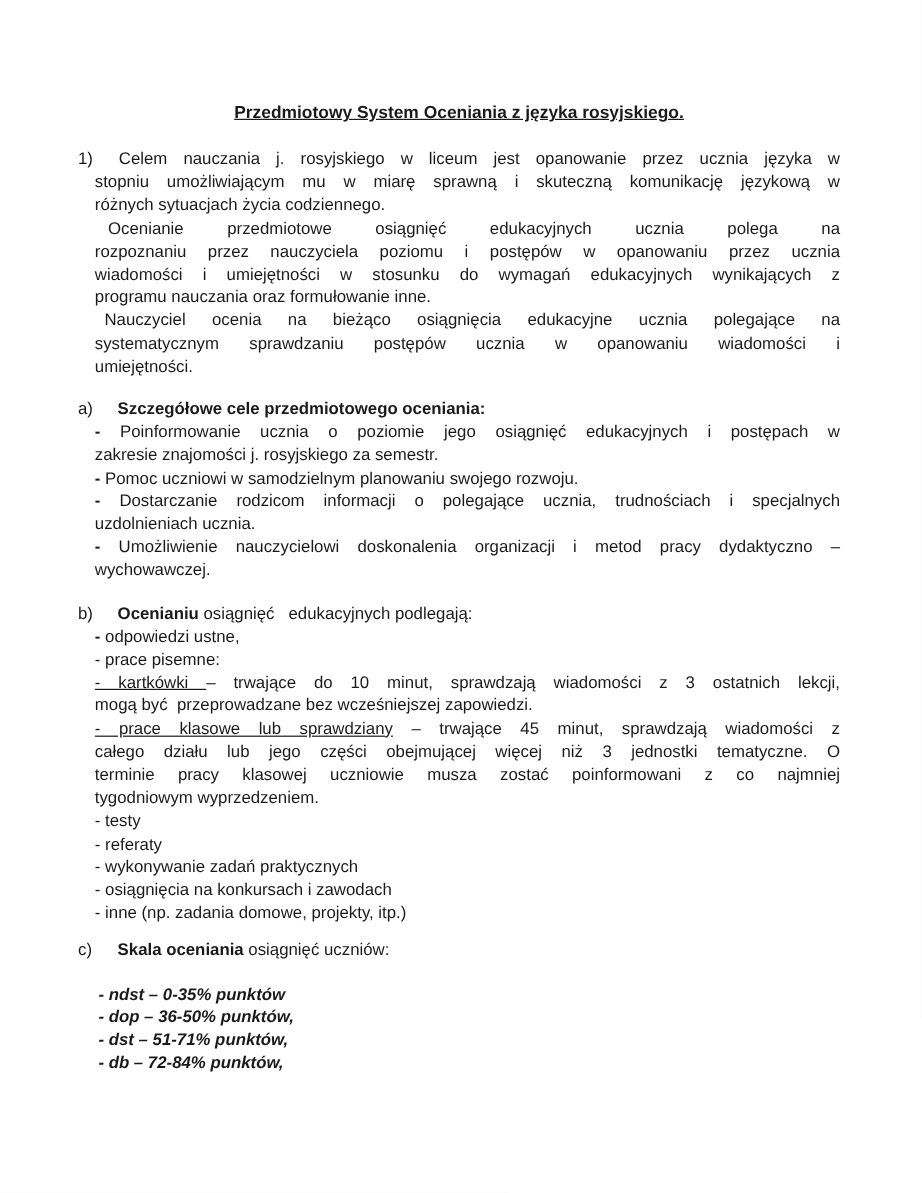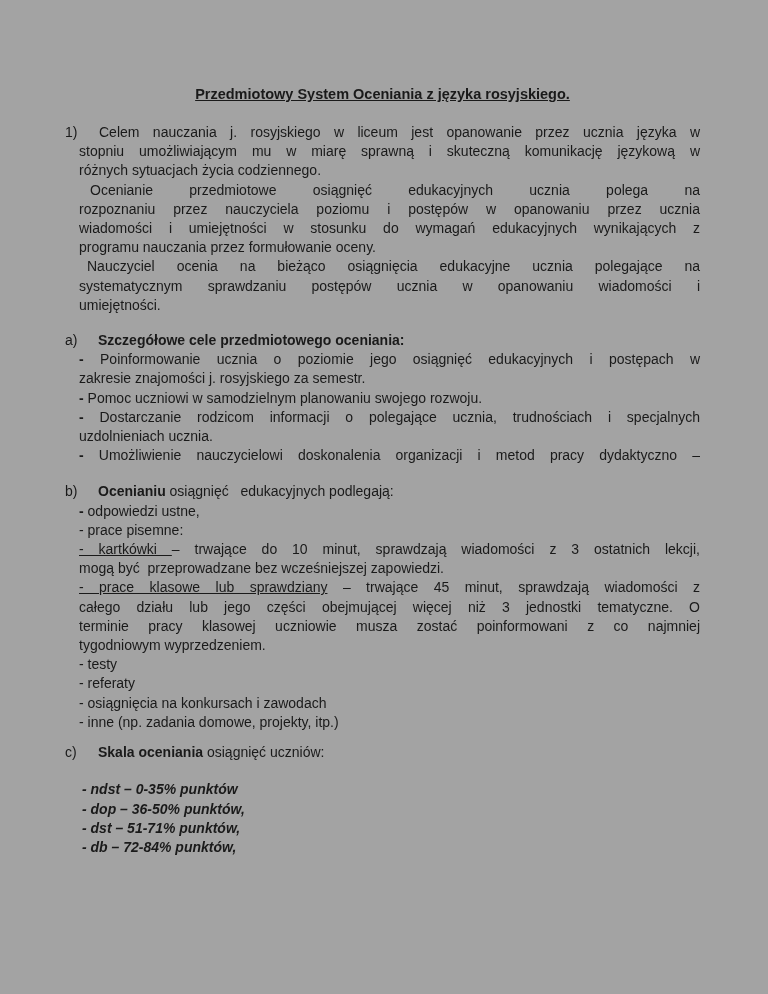--- a/index.html
+++ b/index.html
@@ -1,21 +1,21 @@
 <!DOCTYPE html>
 <html><head>
 <meta charset="utf-8">
 <style>
   html, body { margin: 0; padding: 0; }
   body { background: #e8e8e8; }
   .page {
     position: relative;
     width: 768px;
     height: 994px;
-    background: #a3a3a3;
+    background: #ffffff;
     font-family: "Liberation Sans", sans-serif;
     font-size: 14px;
     line-height: 19.2px;
     color: #1a1a1a;
     overflow: hidden;
   }
   .content {
     position: absolute;
     left: 65px;
     top: 84px;
@@ -53,50 +53,52 @@
     <div class="title">Przedmiotowy System Oceniania z języka rosyjskiego.</div>
 
     <div class="sect">
       <span class="lbl">1)</span>
       <div class="jl i20">Celem nauczania j. rosyjskiego w liceum jest opanowanie przez ucznia języka w</div>
       <div class="jl">stopniu umożliwiającym mu w miarę sprawną i skuteczną komunikację językową w</div>
       <div class="ln">różnych sytuacjach życia codziennego.</div>
       <div class="jl i11">Ocenianie przedmiotowe osiągnięć edukacyjnych ucznia polega na</div>
       <div class="jl">rozpoznaniu przez nauczyciela poziomu i postępów w opanowaniu przez ucznia</div>
       <div class="jl">wiadomości i umiejętności w stosunku do wymagań edukacyjnych wynikających z</div>
-      <div class="ln">programu nauczania przez formułowanie oceny.</div>
+      <div class="ln">programu nauczania oraz formułowanie inne.</div>
       <div class="jl i8">Nauczyciel ocenia na bieżąco osiągnięcia edukacyjne ucznia polegające na</div>
       <div class="jl">systematycznym sprawdzaniu postępów ucznia w opanowaniu wiadomości i</div>
       <div class="ln">umiejętności.</div>
     </div>
 
     <div class="sect mt-a">
       <span class="lbl">a)</span>
       <div class="ln i19 b">Szczegółowe cele przedmiotowego oceniania:</div>
       <div class="jl"><b>-</b><span> Poinformowanie ucznia o poziomie jego osiągnięć edukacyjnych i postępach w</span></div>
       <div class="ln">zakresie znajomości j. rosyjskiego za semestr.</div>
       <div class="ln"><b>-</b><span> Pomoc uczniowi w samodzielnym planowaniu swojego rozwoju.</span></div>
       <div class="jl"><b>-</b><span> Dostarczanie rodzicom informacji o polegające ucznia, trudnościach i specjalnych</span></div>
       <div class="ln">uzdolnieniach ucznia.</div>
       <div class="jl"><b>-</b><span> Umożliwienie nauczycielowi doskonalenia organizacji i metod pracy dydaktyczno –</span></div>
+      <div class="ln">wychowawczej.</div>
     </div>
 
     <div class="sect mt-b">
       <span class="lbl">b)</span>
       <div class="ln i19"><b>Ocenianiu</b><span> osiągnięć &nbsp; edukacyjnych podlegają:</span></div>
       <div class="ln"><b>-</b><span> odpowiedzi ustne,</span></div>
       <div class="ln">- prace pisemne:</div>
       <div class="jl"><u>- kartkówki </u><span>– trwające do 10 minut, sprawdzają wiadomości z 3 ostatnich lekcji,</span></div>
       <div class="ln">mogą być &nbsp;przeprowadzane bez wcześniejszej zapowiedzi.</div>
       <div class="jl"><u>- prace klasowe lub sprawdziany</u><span> – trwające 45 minut, sprawdzają wiadomości z</span></div>
       <div class="jl">całego działu lub jego części obejmującej więcej niż 3 jednostki tematyczne. O</div>
       <div class="jl">terminie pracy klasowej uczniowie musza zostać poinformowani z co najmniej</div>
       <div class="ln">tygodniowym wyprzedzeniem.</div>
       <div class="ln">- testy</div>
       <div class="ln">- referaty</div>
+      <div class="ln">- wykonywanie zadań praktycznych</div>
       <div class="ln">- osiągnięcia na konkursach i zawodach</div>
       <div class="ln">- inne (np. zadania domowe, projekty, itp.)</div>
     </div>
 
     <div class="sect mt-c">
       <span class="lbl">c)</span>
       <div class="ln i19"><b>Skala oceniania</b><span> osiągnięć uczniów:</span></div>
       <div class="grades">
         <div class="ln">- ndst – 0-35% punktów</div>
         <div class="ln">- dop – 36-50% punktów,</div>

